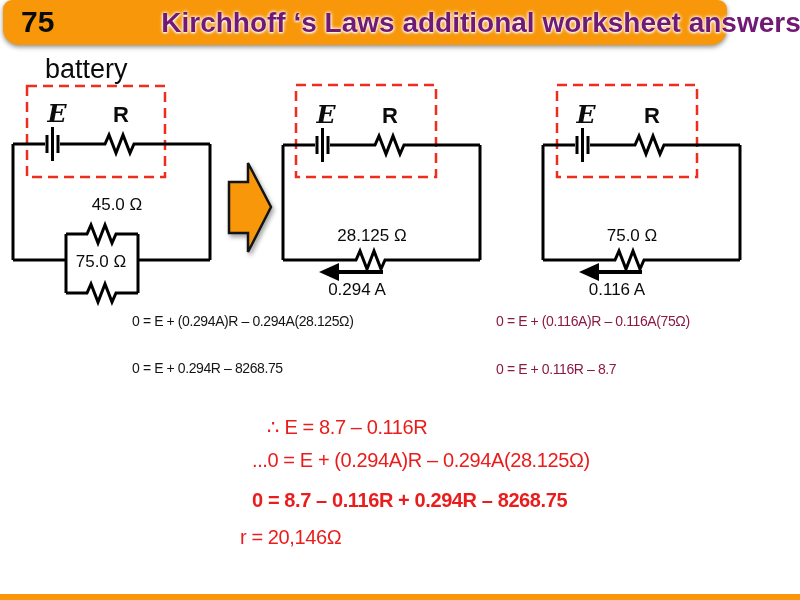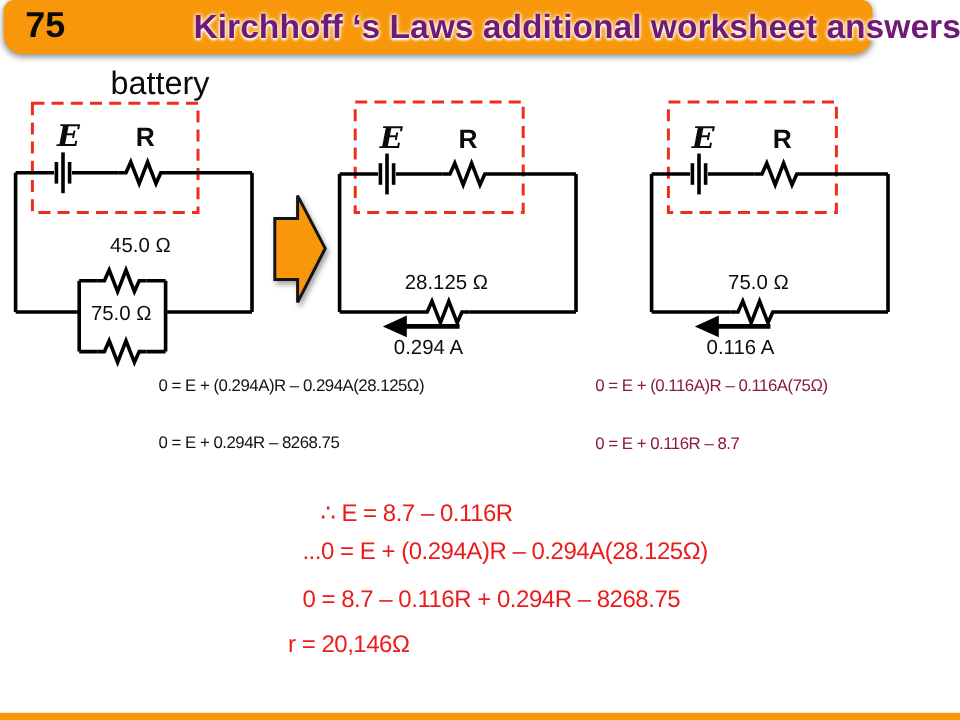--- a/index.html
+++ b/index.html
@@ -7,21 +7,21 @@
   .slide{position:relative;width:800px;height:600px;background:#fff;}
 
   .header{position:absolute;left:3px;top:0;width:724px;height:45px;
     background:#F79709;border-radius:9px 9px 16px 16px;
     box-shadow:0 2px 5px rgba(0,0,0,.45);}
   .page-num{position:absolute;left:18px;top:5px;font-size:30px;font-weight:bold;color:#0b0b0b;}
   .title{position:absolute;left:478px;top:7px;transform:translateX(-50%);
     font-size:28px;font-weight:bold;color:#701a75;white-space:nowrap;
     text-shadow:0 0 3px #fff,0 0 4px #fff,0 1px 2px #fff;}
 
-  .battery-label{position:absolute;left:45px;top:54px;font-size:27px;color:#0b0b0b;margin-left:47px;}
+  .battery-label{position:absolute;left:45px;top:54px;font-size:27px;color:#0b0b0b;}
 
   svg.canvas{position:absolute;left:0;top:0;width:800px;height:600px;}
   .wire{stroke:#000;stroke-width:3;fill:none;}
   .plate{stroke:#000;stroke-width:3;fill:none;}
   .zig{stroke:#000;stroke-width:3;fill:none;stroke-linejoin:miter;}
   .dashbox{stroke:#EE2E1C;stroke-width:2.5;fill:none;stroke-dasharray:10 6;}
   .cur{stroke:#000;stroke-width:4;fill:none;}
   .curhead{fill:#000;stroke:none;}
   .blockarrow{fill:#F79709;stroke:#141414;stroke-width:2.5;
     filter:drop-shadow(2px 3px 2px rgba(0,0,0,.35));}
@@ -118,17 +118,17 @@
   <span class="clabel amp" style="left:617px;top:280px;">0.116 A</span>
 
   <div class="eq" style="left:132px;top:313px;">0 = E + (0.294A)R – 0.294A(28.125Ω)</div>
   <div class="eq" style="left:132px;top:360px;text-align:center;">0 = E + 0.294R – 8268.75</div>
 
   <div class="eq maroon" style="left:496px;top:313px;">0 = E + (0.116A)R – 0.116A(75Ω)</div>
   <div class="eq maroon" style="left:496px;top:361px;">0 = E + 0.116R – 8.7</div>
 
   <div class="eq red" style="left:267px;top:415px;">∴ E = 8.7 – 0.116R</div>
   <div class="eq red" style="left:252px;top:449px;">...0 = E + (0.294A)R – 0.294A(28.125Ω)</div>
-  <div class="eq red" style="left:252px;top:489px;">0 = 8.7 – 0.116R + 0.294R – 8268.75</div>
+  <div class="eq red" style="left:252px;top:489px;font-weight:bold;">0 = 8.7 – 0.116R + 0.294R – 8268.75</div>
   <div class="eq red" style="left:240px;top:526px;">r = 20,146Ω</div>
 
   <div class="bottom-strip"></div>
 </div>
 
 </body></html>

